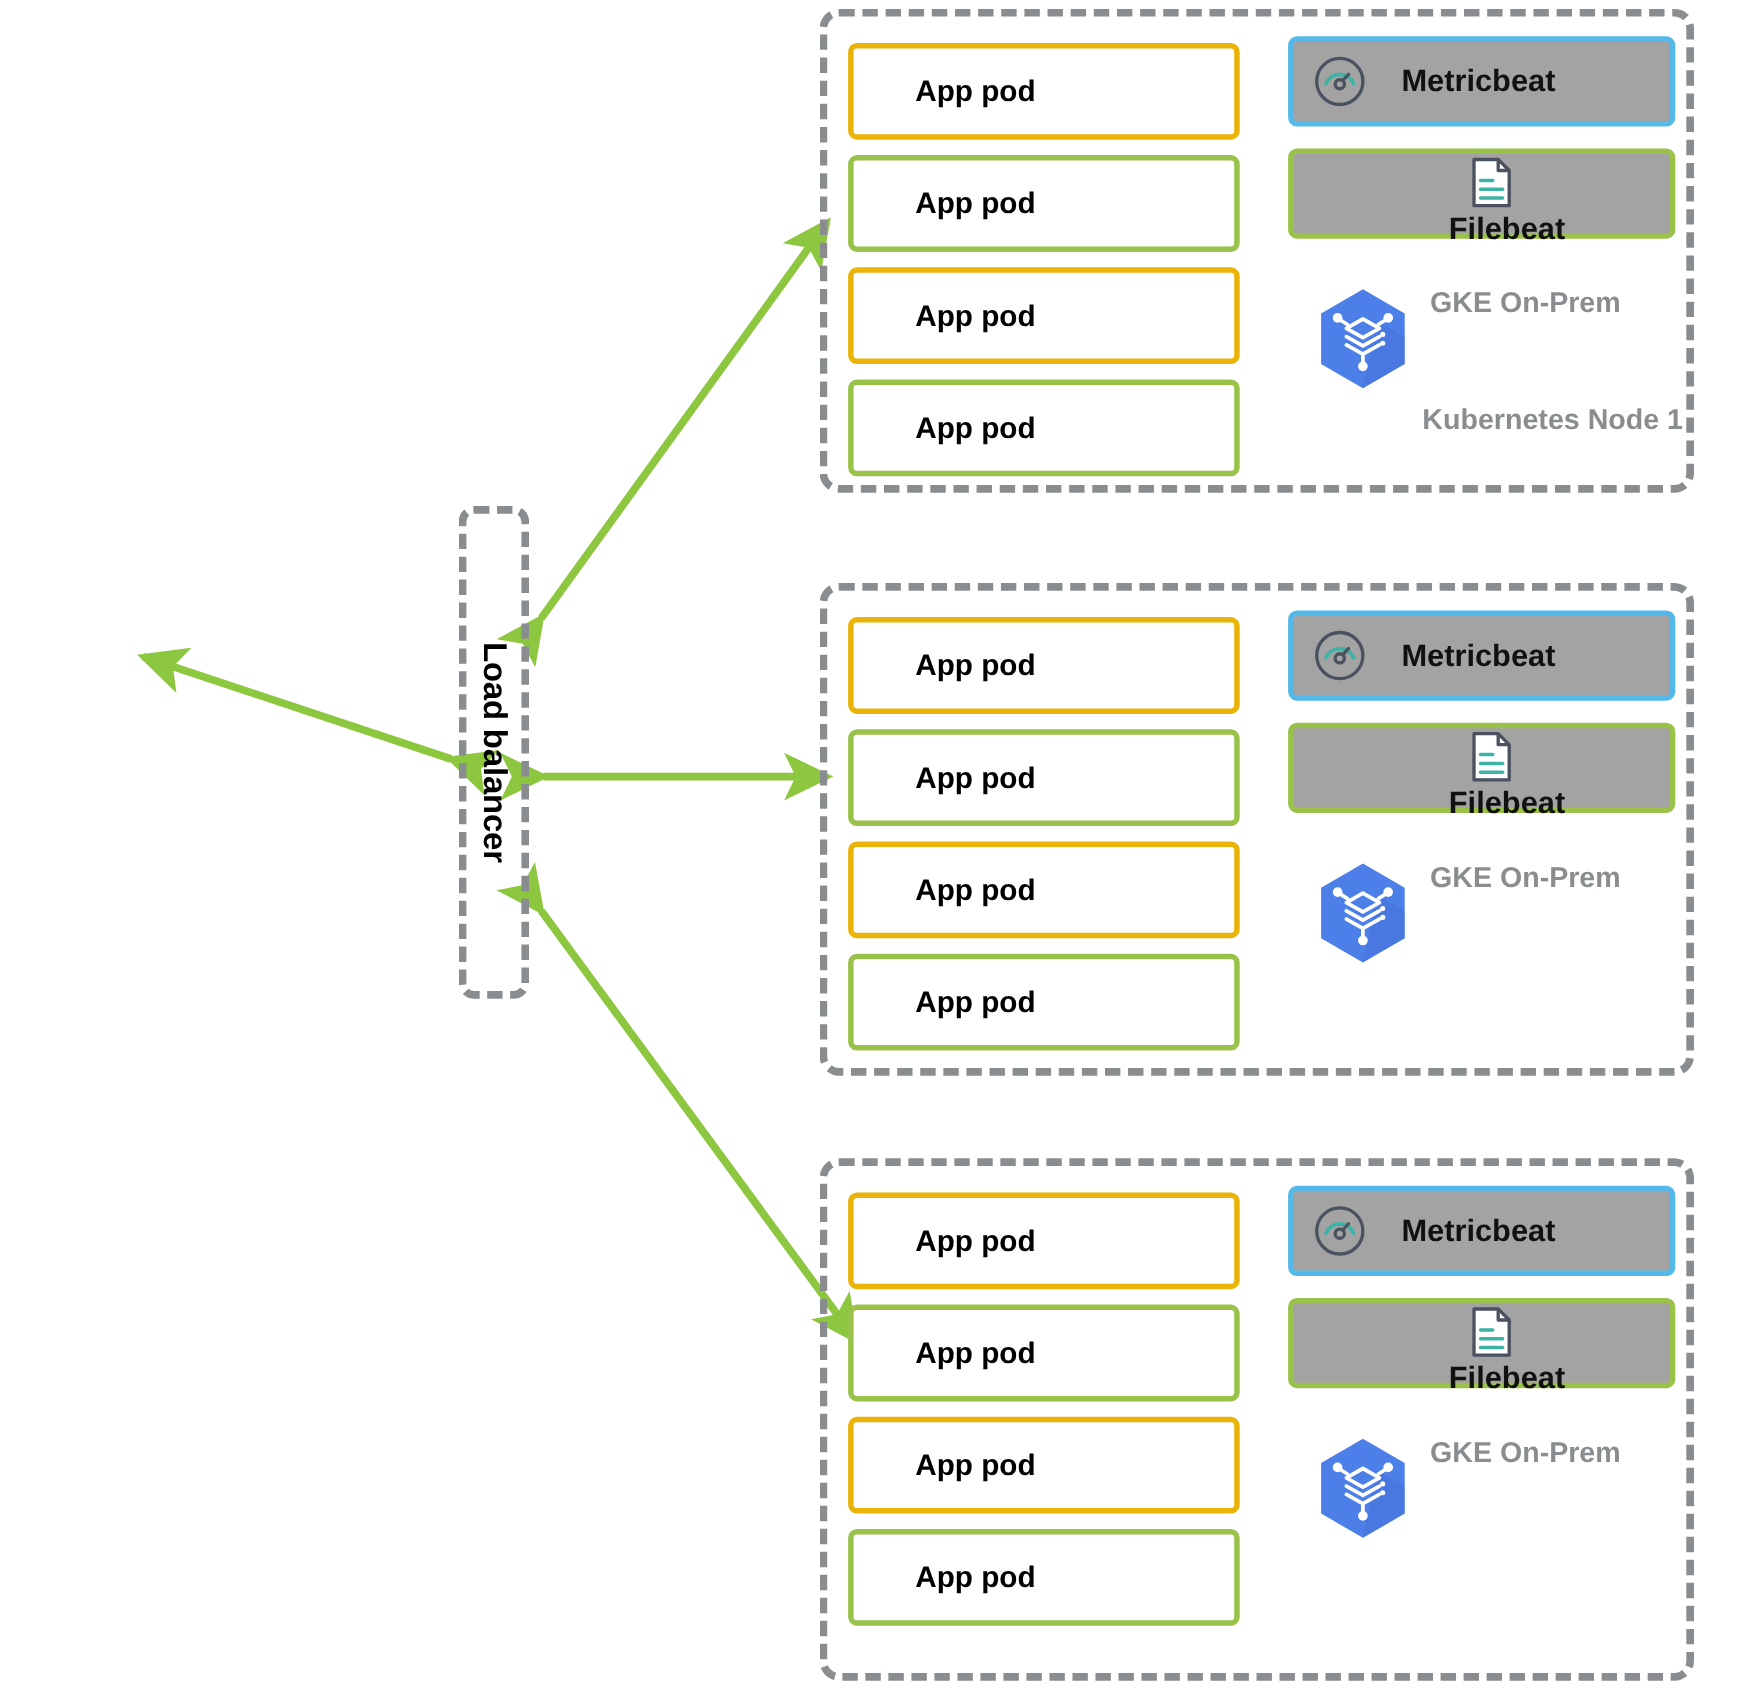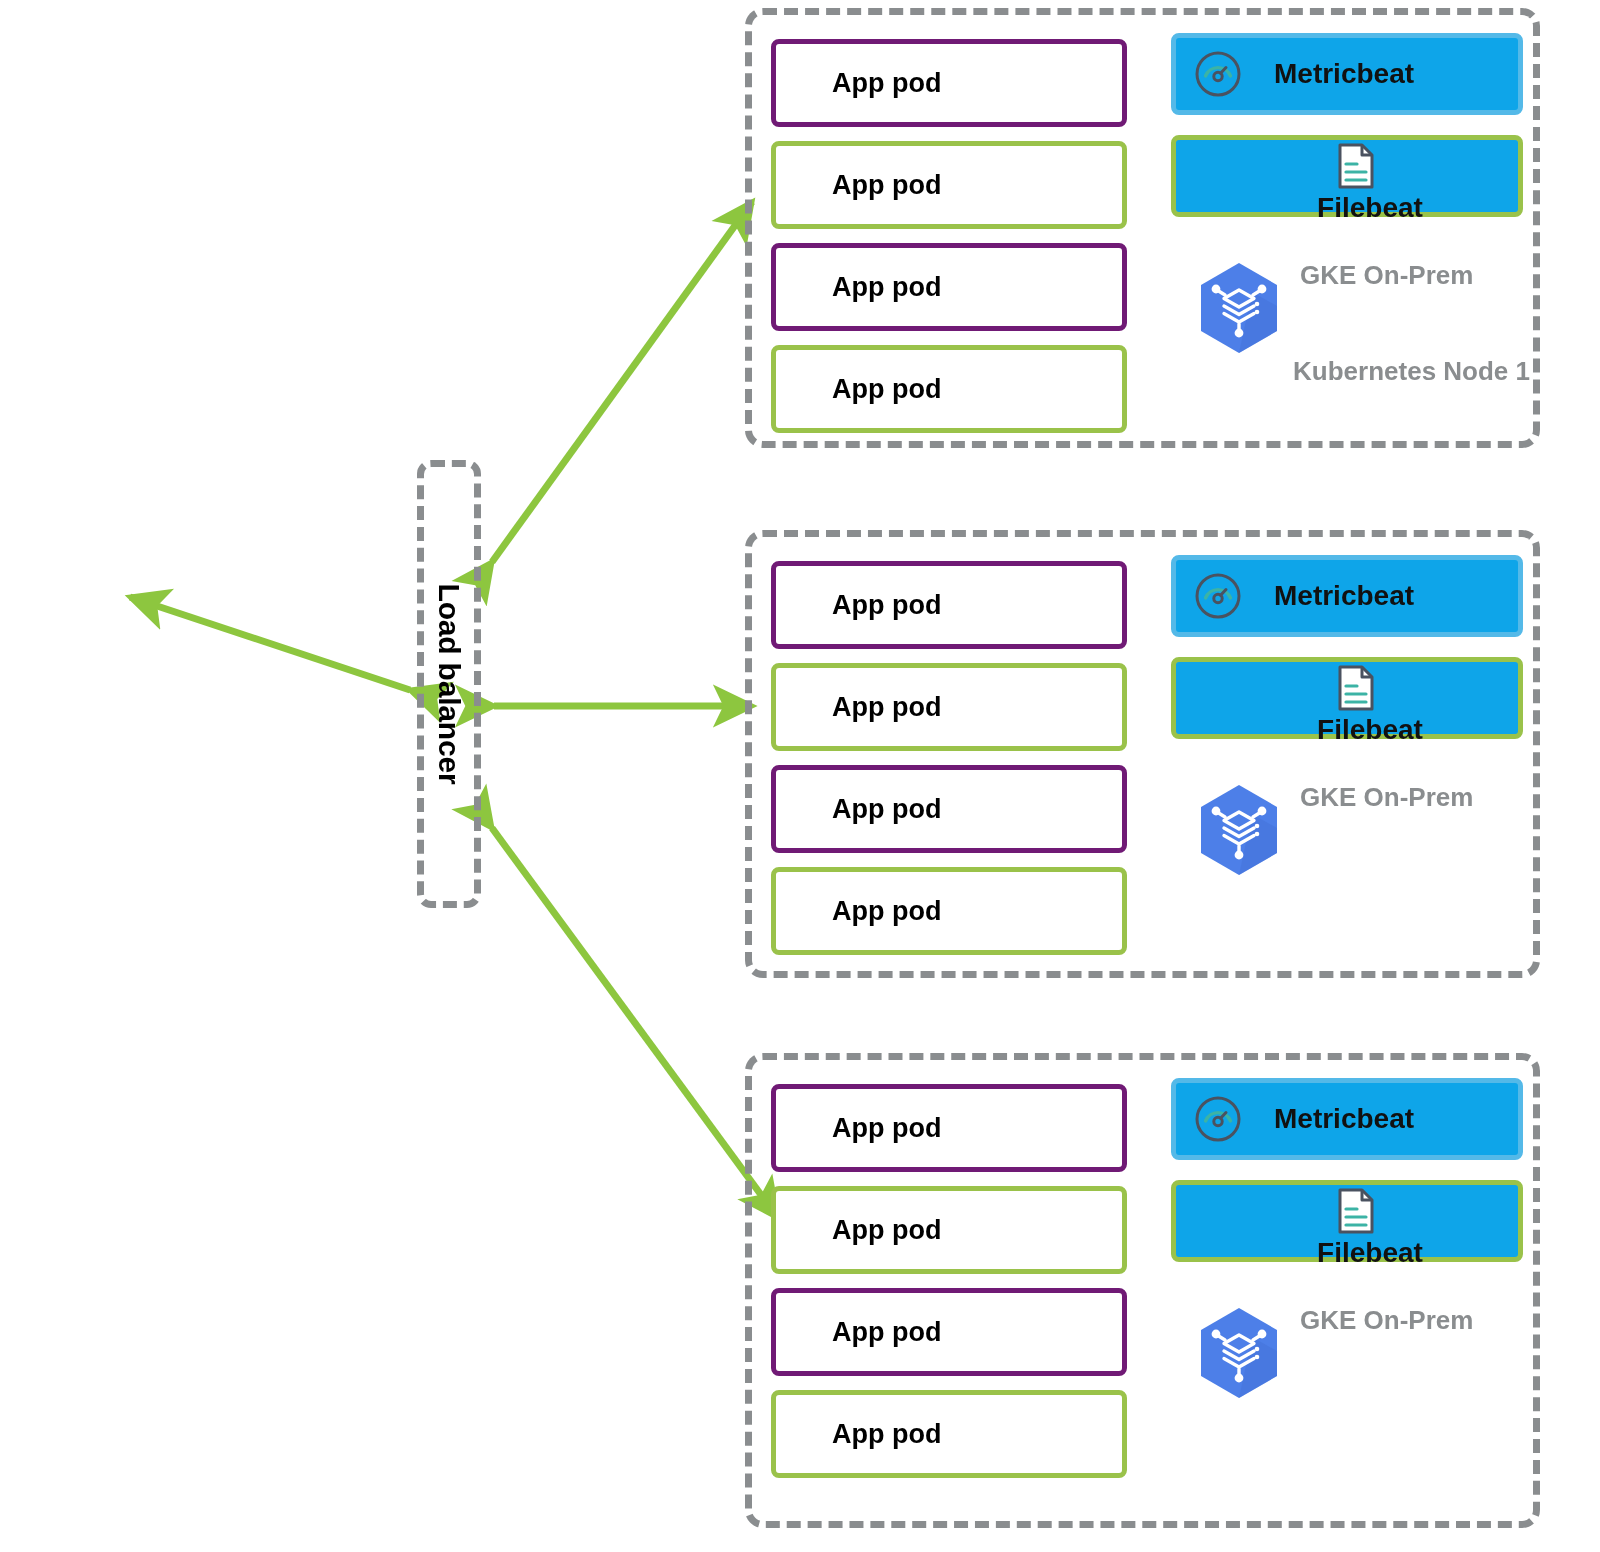--- a/index.html
+++ b/index.html
@@ -72,21 +72,21 @@
   
   .pods {
     position: absolute;
     left: 19px;
     top: 24px;
     width: 356px;
   }
   .pod {
     box-sizing: border-box;
     height: 88px;
-    border: 5px solid #701a75;
+    border: 5px solid #eab308;
     border-radius: 8px;
     background: #ffffff;
     display: flex;
     align-items: center;
     padding-left: 56px;
     margin-bottom: 14px;
     font-size: 27px;
     font-weight: bold;
     color: #000000;
   }
@@ -97,21 +97,21 @@
     position: absolute;
     left: 419px;
     top: 18px;
     width: 352px;
   }
   .beat {
     box-sizing: border-box;
     height: 82px;
     border: 5px solid #54b9e8;
     border-radius: 8px;
-    background: #0ea5e9;
+    background: #a3a3a3;
     display: flex;
     align-items: center;
     margin-bottom: 20px;
     padding-left: 16px;
   }
   .beat.green { border-color: #9ac24a; flex-direction: column; }
   .beat-label {
     font-size: 28px;
     font-weight: bold;
     color: #111111;
@@ -135,20 +135,21 @@
     font-weight: bold;
     color: #8a8d8f;
     margin-left: 14px;
     white-space: nowrap;
   }
   .gke-sub {
     font-size: 26px;
     font-weight: bold;
     color: #8a8d8f;
     text-align: right;
+    margin-top: 10px;
     white-space: nowrap;
     padding-right: 2px;
   }
 
   
   #arrows {
     position: absolute;
     left: 0; top: 0;
     width: 1600px;
     height: 1552px;

